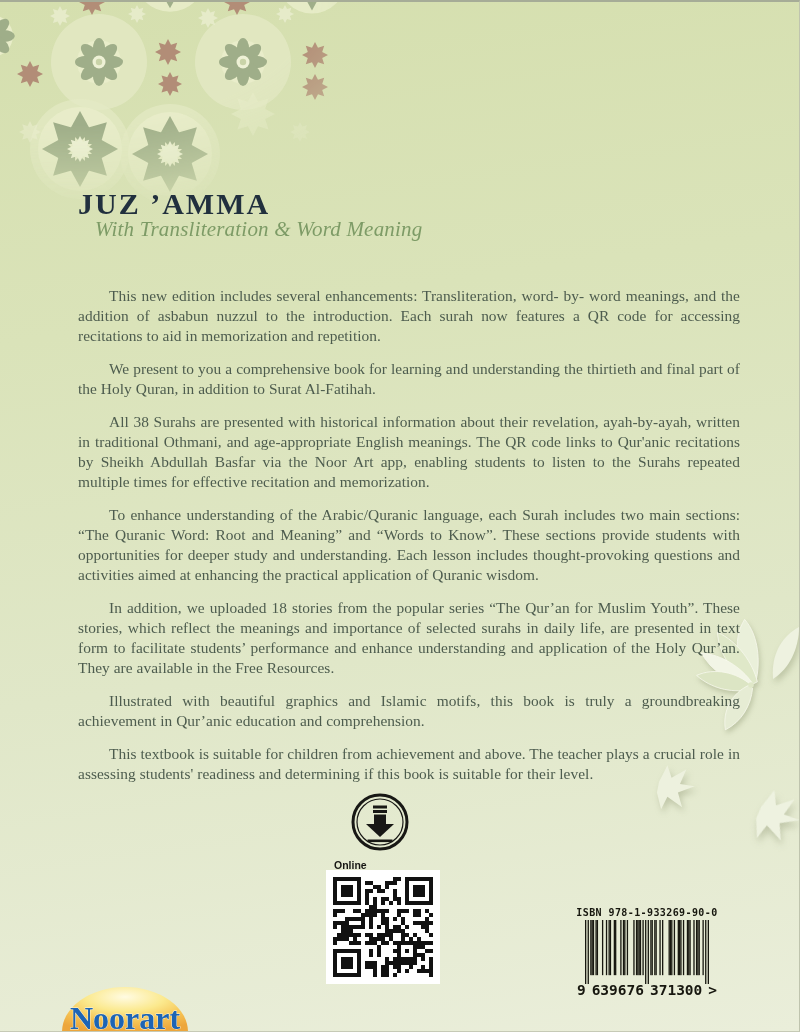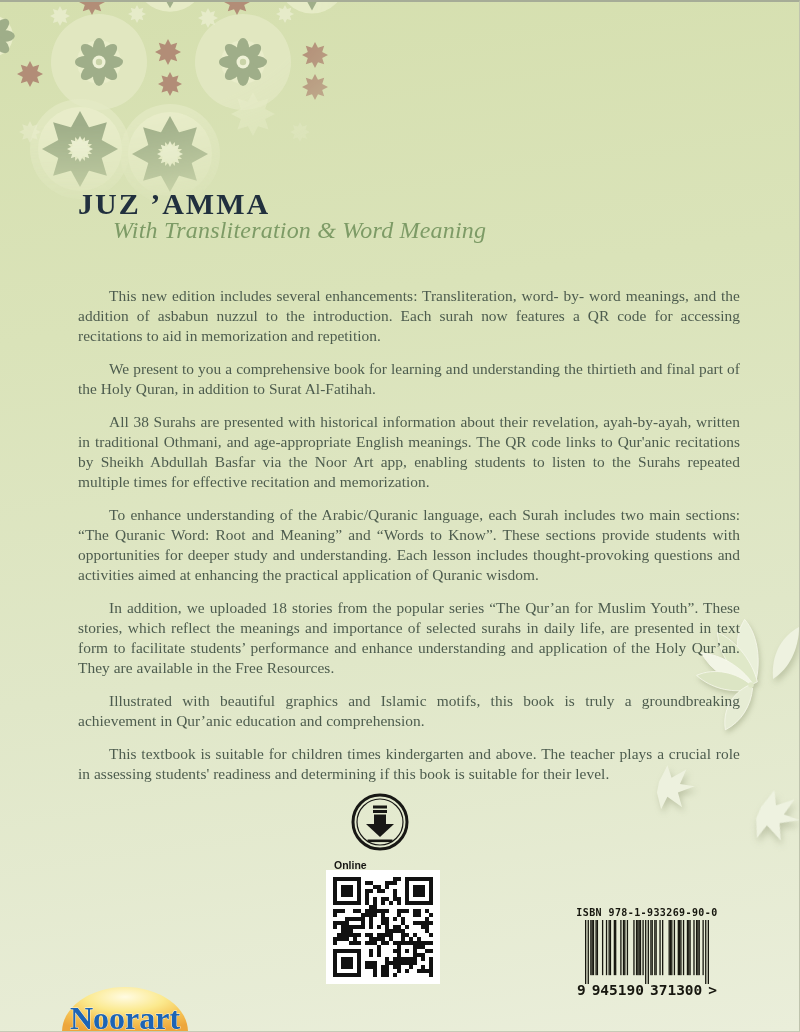--- a/index.html
+++ b/index.html
@@ -13,21 +13,21 @@
   .pattern{
     position:absolute;left:0;top:0;z-index:1;
     -webkit-mask-image:radial-gradient(130% 120% at 22% 0%,#000 52%,rgba(0,0,0,.55) 74%,transparent 94%);
     mask-image:radial-gradient(130% 120% at 22% 0%,#000 52%,rgba(0,0,0,.55) 74%,transparent 94%);
   }
   .leaves{position:absolute;right:0;top:595px;z-index:0;}
   .leaf-shadow{filter:drop-shadow(2px 4px 3px rgba(108,118,78,.30));}
   .title-block{position:absolute;left:78px;top:186px;z-index:2;}
   .series{font-style:italic;font-size:21px;color:#7d9b66;letter-spacing:.2px;}
   .title{margin:0;font-size:30px;font-weight:bold;color:#21303e;letter-spacing:2px;line-height:1.04;}
-  .subtitle{font-style:italic;font-size:24px;color:#7d9b66;margin-left:35px;margin-top:-2px;letter-spacing:.2px;}
+  .subtitle{font-style:italic;font-size:21px;color:#7d9b66;margin-left:17px;margin-top:-2px;letter-spacing:.2px;}
   .body-text{position:absolute;left:78px;top:284px;width:662px;z-index:2;}
   .body-text p{
     margin:0 0 13px 0;font-size:15.4px;line-height:20px;color:#4d5c4e;
     text-align:justify;text-indent:31px;letter-spacing:.05px;
   }
   .online{position:absolute;left:334px;top:790px;width:92px;z-index:2;}
   .online-label{font-family:"Liberation Sans","DejaVu Sans",sans-serif;font-weight:bold;font-size:10.5px;color:#161613;line-height:1.15;margin-top:3px;}
   .online-label span{display:block;}
   .qr{position:absolute;left:326px;top:868px;z-index:2;background:#ffffff;}
   .barcode{position:absolute;left:576px;top:891px;width:142px;z-index:2;color:#17170f;margin-top:14px;}
@@ -126,21 +126,21 @@
     <div class="subtitle">With Transliteration &amp; Word Meaning</div>
   </header>
 
   <main class="body-text">
     <p>This new edition includes several enhancements: Transliteration, word- by- word meanings, and the addition of asbabun nuzzul to the introduction. Each surah now features a QR code for accessing recitations to aid in memorization and repetition.</p>
     <p>We present to you a comprehensive book for learning and understanding the thirtieth and final part of the Holy Quran, in addition to Surat Al-Fatihah.</p>
     <p>All 38 Surahs are presented with historical information about their revelation, ayah-by-ayah, written in traditional Othmani, and age-appropriate English meanings. The QR code links to Qur'anic recitations by Sheikh Abdullah Basfar via the Noor Art app, enabling students to listen to the Surahs repeated multiple times for effective recitation and memorization.</p>
     <p>To enhance understanding of the Arabic/Quranic language, each Surah includes two main sections: “The Quranic Word: Root and Meaning” and “Words to Know”. These sections provide students with opportunities for deeper study and understanding. Each lesson includes thought-provoking questions and activities aimed at enhancing the practical application of Quranic wisdom.</p>
     <p>In addition, we uploaded 18 stories from the popular series “The Qur’an for Muslim Youth”. These stories, which reflect the meanings and importance of selected surahs in daily life, are presented in text form to facilitate students’ performance and enhance understanding and application of the Holy Qur’an. They are available in the Free Resources.</p>
     <p>Illustrated with beautiful graphics and Islamic motifs, this book is truly a groundbreaking achievement in Qur’anic education and comprehension.</p>
-    <p>This textbook is suitable for children times kindergarten and above. The teacher plays a crucial role in assessing students' readiness and determining if this book is suitable for their level.</p>
+    <p>This textbook is suitable for children from achievement and above. The teacher plays a crucial role in assessing students' readiness and determining if this book is suitable for their level.</p>
   </main>
 
   <div class="online">
     <svg width="92" height="60" viewBox="0 0 92 60">
       <circle cx="46" cy="30" r="27" fill="none" stroke="#181815" stroke-width="3"></circle>
       <circle cx="46" cy="30" r="23" fill="none" stroke="#181815" stroke-width="1.2"></circle>
       <rect x="39" y="13.5" width="14" height="3" fill="#181815"></rect>
       <rect x="39" y="18" width="14" height="3" fill="#181815"></rect>
       <rect x="40" y="22.5" width="12" height="10" fill="#181815"></rect>
       <polygon points="32,32 60,32 46,45" fill="#181815"></polygon>
@@ -521,21 +521,21 @@
         <rect x="83" y="0" width="1" height="50" fill="#17170f"></rect>
         <rect x="85" y="0" width="1" height="50" fill="#17170f"></rect>
         <rect x="86" y="0" width="1" height="50" fill="#17170f"></rect>
         <rect x="87" y="0" width="1" height="50" fill="#17170f"></rect>
         <rect x="90" y="0" width="1" height="50" fill="#17170f"></rect>
         <rect x="92" y="0" width="1" height="58" fill="#17170f"></rect>
         <rect x="94" y="0" width="1" height="58" fill="#17170f"></rect>
       </svg>
     <div class="bar-digits">
       <span>9</span>
-      <span>945190</span>
+      <span>639676</span>
       <span>371300</span>
       <span>&gt;</span>
     </div>
   </div>
 
   <div class="logo">
     <svg width="180" height="85" viewBox="0 0 180 85">
       <defs>
         <radialGradient id="sun" cx="50%" cy="22%" r="78%">
           <stop offset="0%" stop-color="#fffbe2"></stop>

